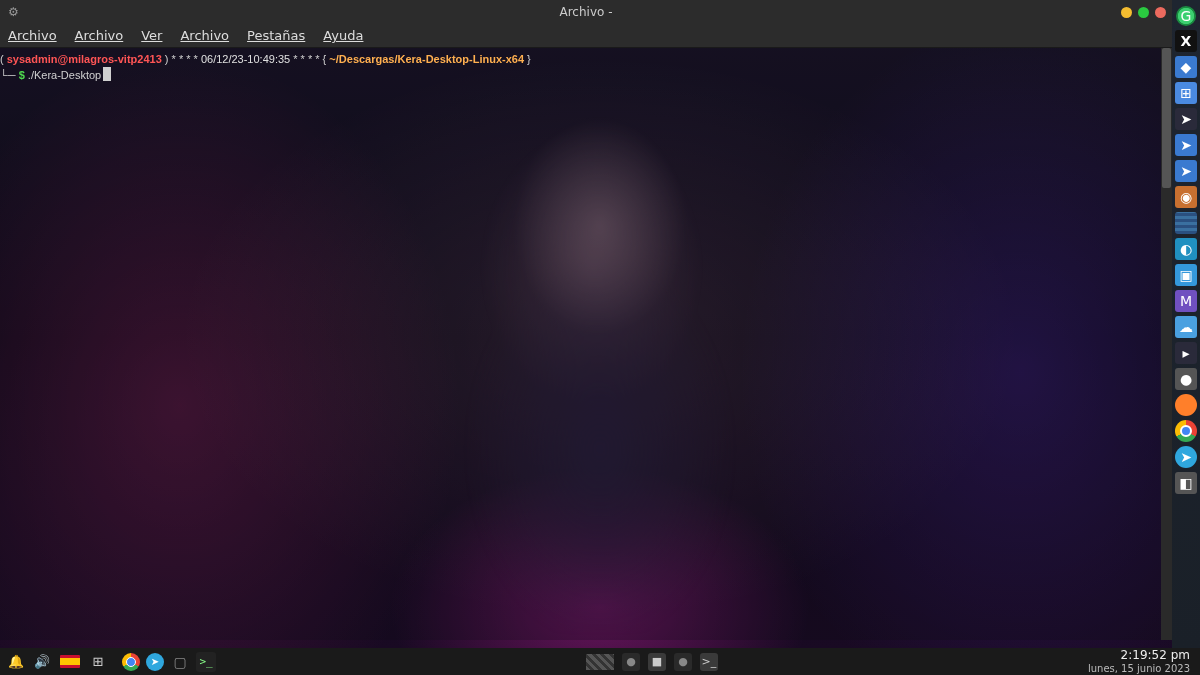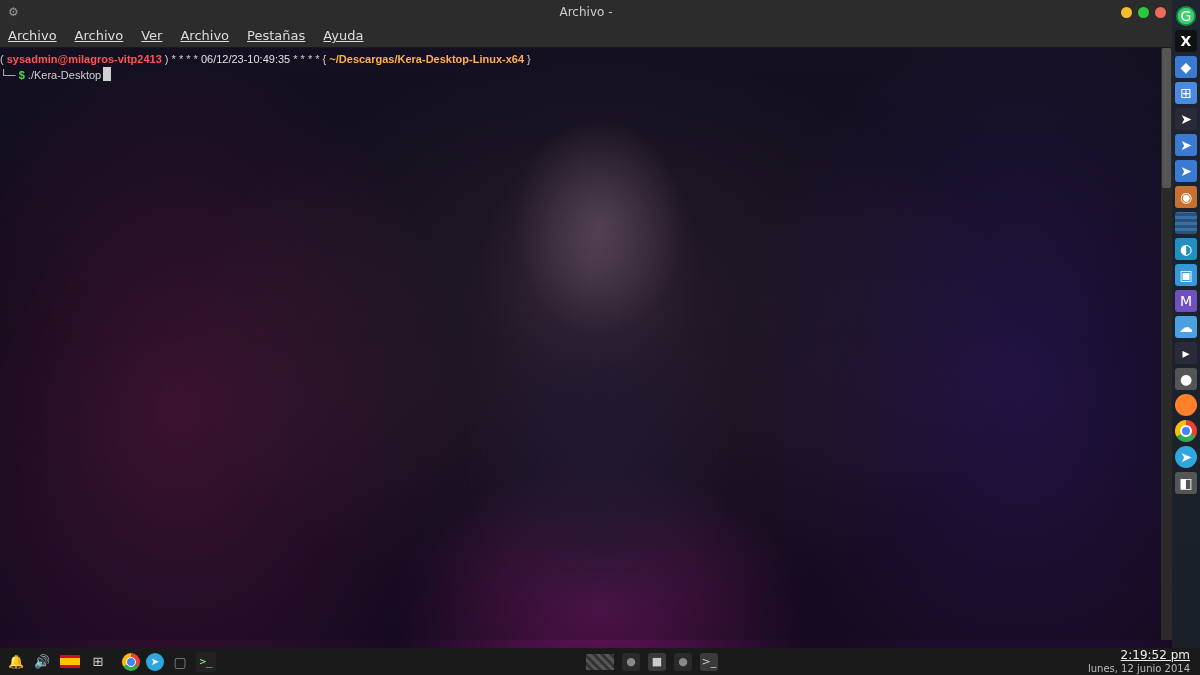--- a/index.html
+++ b/index.html
@@ -113,21 +113,21 @@
 .task.telegram{ background:#2fa7de; border-radius:50%; color:#fff; width:18px; height:18px; font-size:10px;}
 .task.term{ background:#222; color:#8f8; font-family:monospace; font-size:11px;}
 .task.window{ color:#888; font-size:14px;}
 
 .taskbar .center { flex:1; display:flex; align-items:center; justify-content:center; gap:8px; }
 .taskbar .center .mini { width:18px; height:18px; border-radius:3px; background:#2a2a2a; display:flex; align-items:center; justify-content:center; font-size:11px; color:#888;}
 .taskbar .center .mini.active{ background:#3a3a3a; color:#ccc; }
 .taskbar .center .hatch { width:28px; height:16px; background:repeating-linear-gradient(45deg,#555 0 3px,#333 3px 6px); }
 
 .taskbar .right { margin-left:auto; padding-right:10px; text-align:right; line-height:1.1; }
-.taskbar .right .time { font-size:12px; color:#eee;text-decoration:underline; }
+.taskbar .right .time { font-size:12px; color:#eee; }
 .taskbar .right .date { font-size:10px; color:#bbb; }
 
 .scroll-track {
   position:absolute; right:28px; top:48px; width:11px; height:592px;
   background:#2a2a2a;
 }
 .scroll-thumb { position:absolute; left:1px; right:1px; top:0; height:140px; background:#555; border-radius:2px; }
 </style>
 </head>
 <body>
@@ -199,15 +199,15 @@
   </div>
   <div class="center" id="tb-center">
     <div class="hatch"></div>
   <div class="mini">●</div>
       <div class="mini active">■</div>
       <div class="mini">●</div>
       <div class="mini active">&gt;_</div>
     </div>
   <div class="right">
     <div class="time">2:19:52 pm</div>
-    <div class="date">lunes, 12 junio 2014</div>
+    <div class="date">lunes, 15 junio 2023</div>
   </div>
 </div>
 
 </body></html>

